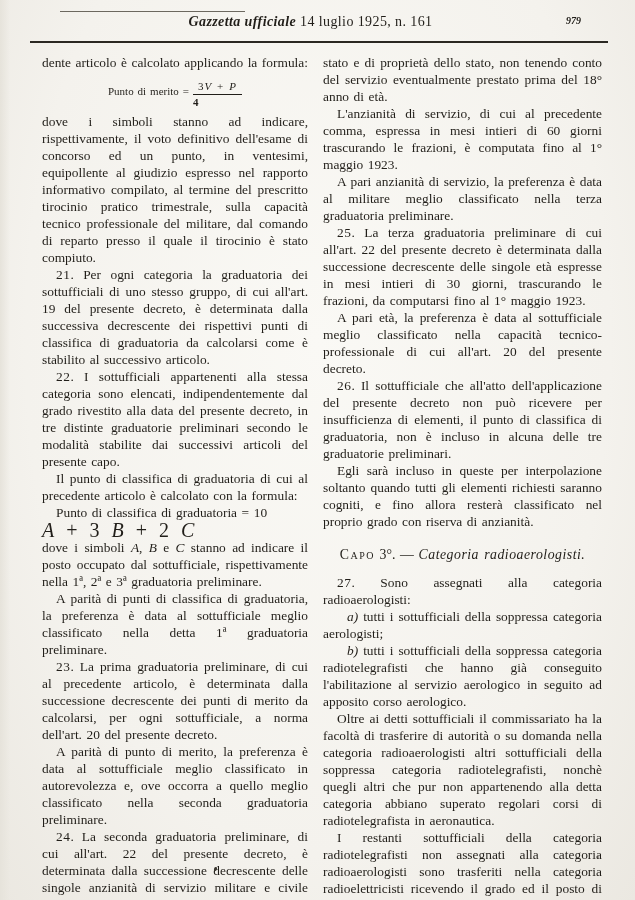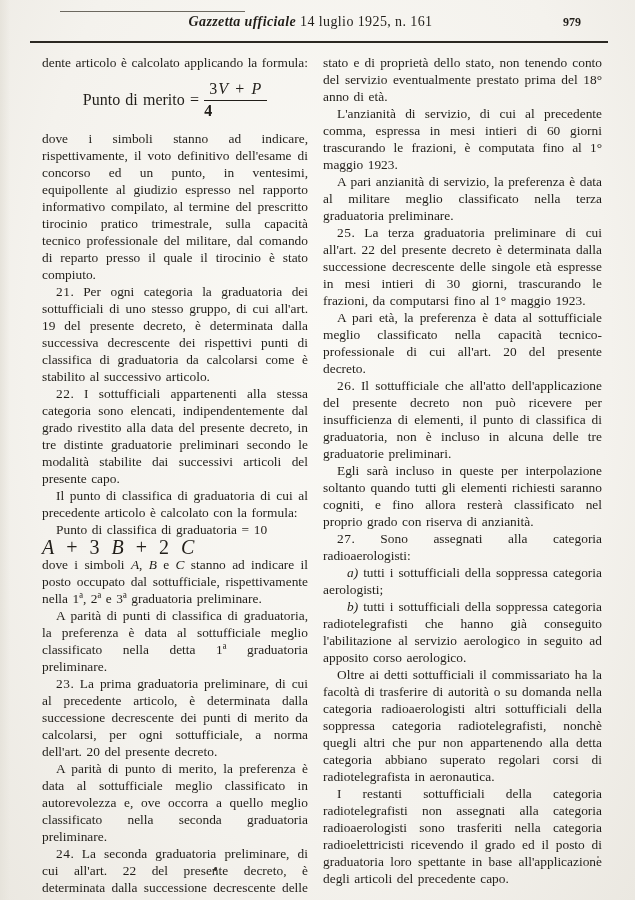--- a/index.html
+++ b/index.html
@@ -9,39 +9,39 @@
     font-family:"Liberation Serif","DejaVu Serif",serif;
     color:#211e19;
   }
   .page-header{position:absolute;top:14px;left:30px;right:44px;height:24px;}
   .header-center{
     position:absolute;left:0;right:0;text-align:center;
     font-size:14px;letter-spacing:.4px;white-space:nowrap;
   }
   .journal{font-style:italic;font-weight:700;}
   .issue{font-weight:400;}
-  .page-number{position:absolute;right:10px;top:1px;font-weight:700;font-size:12px;}
+  .page-number{position:absolute;right:10px;top:1px;font-weight:700;font-size:10px;font-style:italic;}
   .rule-top-artifact{position:absolute;top:11px;left:60px;width:185px;height:1px;background:#6c685f;}
   .header-rule{position:absolute;top:41px;left:30px;right:27px;height:2px;background:#2b2822;}
 
   .columns{
     position:absolute;top:54px;left:42px;right:33px;bottom:0;
     display:flex;gap:15px;
   }
   .col{font-size:13.4px;line-height:17px;text-align:justify;word-spacing:1.2px;}
   .col-left{width:266px;flex:0 0 266px;}
   .col-right{flex:1;}
 
   p.para{margin:0;padding:0;}
   p.indent{text-indent:14px;}
   p.list{text-indent:24px;}
   .art-num{font-weight:400;letter-spacing:.5px;}
 
   .formula{
-    text-align:center;margin:9px 0 11px 0;font-size:16px;white-space:nowrap;
+    text-align:center;margin:9px 0 5px 0;font-size:11px;white-space:nowrap;
   }
   .f-lead{font-weight:400;}
   .frac{display:inline-block;vertical-align:-11px;text-align:left;line-height:1.1;}
   .frac-top{display:block;padding:0 5px 2px 5px;letter-spacing:1px;}
   .frac-bot{display:block;border-top:1.6px solid #211e19;padding-top:1px;font-weight:700;}
 
   .formula-line2{font-size:20px;letter-spacing:1.5px;word-spacing:4px;line-height:18px;}
 
   .chapter-heading{
     text-align:center;margin:16px 0 11px 0;font-size:13.8px;white-space:nowrap;
@@ -90,20 +90,21 @@
       <p class="para indent"><b class="art-num">24</b>. La seconda graduatoria preliminare, di cui all'art. 22 del presente decreto, è determinata dalla successione decrescente delle singole anzianità di servizio militare e civile effettivamente prestato allo stato, così presso enti di impiego come presso stabilimenti statali, purchè dipendenti dallo</p>
     </div>
   <div class="col col-right">
       <p class="para">stato e di proprietà dello stato, non tenendo conto del servizio eventualmente prestato prima del 18° anno di età.</p>
       <p class="para indent">L'anzianità di servizio, di cui al precedente comma, espressa in mesi intieri di 60 giorni trascurando le frazioni, è computata fino al 1° maggio 1923.</p>
       <p class="para indent">A pari anzianità di servizio, la preferenza è data al militare meglio classificato nella terza graduatoria preliminare.</p>
       <p class="para indent"><b class="art-num">25</b>. La terza graduatoria preliminare di cui all'art. 22 del presente decreto è determinata dalla successione decrescente delle singole età espresse in mesi intieri di 30 giorni, trascurando le frazioni, da computarsi fino al 1° maggio 1923.</p>
       <p class="para indent">A pari età, la preferenza è data al sottufficiale meglio classificato nella capacità tecnico-professionale di cui all'art. 20 del presente decreto.</p>
       <p class="para indent"><b class="art-num">26</b>. Il sottufficiale che all'atto dell'applicazione del presente decreto non può ricevere per insufficienza di elementi, il punto di classifica di graduatoria, non è incluso in alcuna delle tre graduatorie preliminari.</p>
       <p class="para indent">Egli sarà incluso in queste per interpolazione soltanto quando tutti gli elementi richiesti saranno cogniti, e fino allora resterà classificato nel proprio grado con riserva di anzianità.</p>
+      <div class="chapter-heading"><span class="sc">Capo</span> 3°. — <i>Categoria radioaerologisti.</i></div>
       <p class="para indent"><b class="art-num">27</b>. Sono assegnati alla categoria radioaerologisti:</p>
       <p class="para indent list"><i>a)</i> tutti i sottufficiali della soppressa categoria aerologisti;</p>
       <p class="para indent list"><i>b)</i> tutti i sottufficiali della soppressa categoria radiotelegrafisti che hanno già conseguito l'abilitazione al servizio aerologico in seguito ad apposito corso aerologico.</p>
       <p class="para indent">Oltre ai detti sottufficiali il commissariato ha la facoltà di trasferire di autorità o su domanda nella categoria radioaerologisti altri sottufficiali della soppressa categoria radiotelegrafisti, nonchè quegli altri che pur non appartenendo alla detta categoria abbiano superato regolari corsi di radiotelegrafista in aeronautica.</p>
       <p class="para indent">I restanti sottufficiali della categoria radiotelegrafisti non assegnati alla categoria radioaerologisti sono trasferiti nella categoria radioelettricisti ricevendo il grado ed il posto di graduatoria loro spettante in base all'applicazione degli articoli del precedente capo.</p>
     </div>
 </div>
 
 <div class="artifact-dot dot-1"></div>
 <div class="artifact-dot dot-2"></div>

